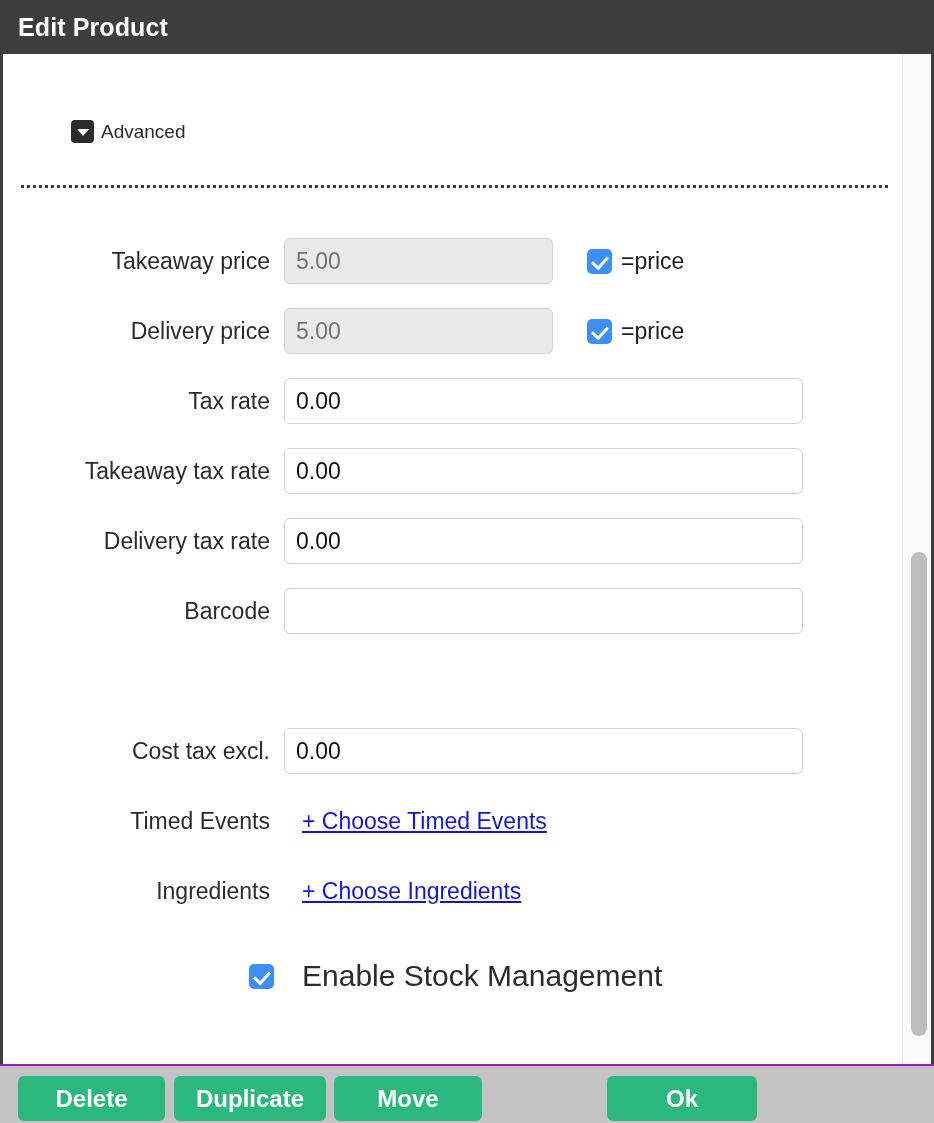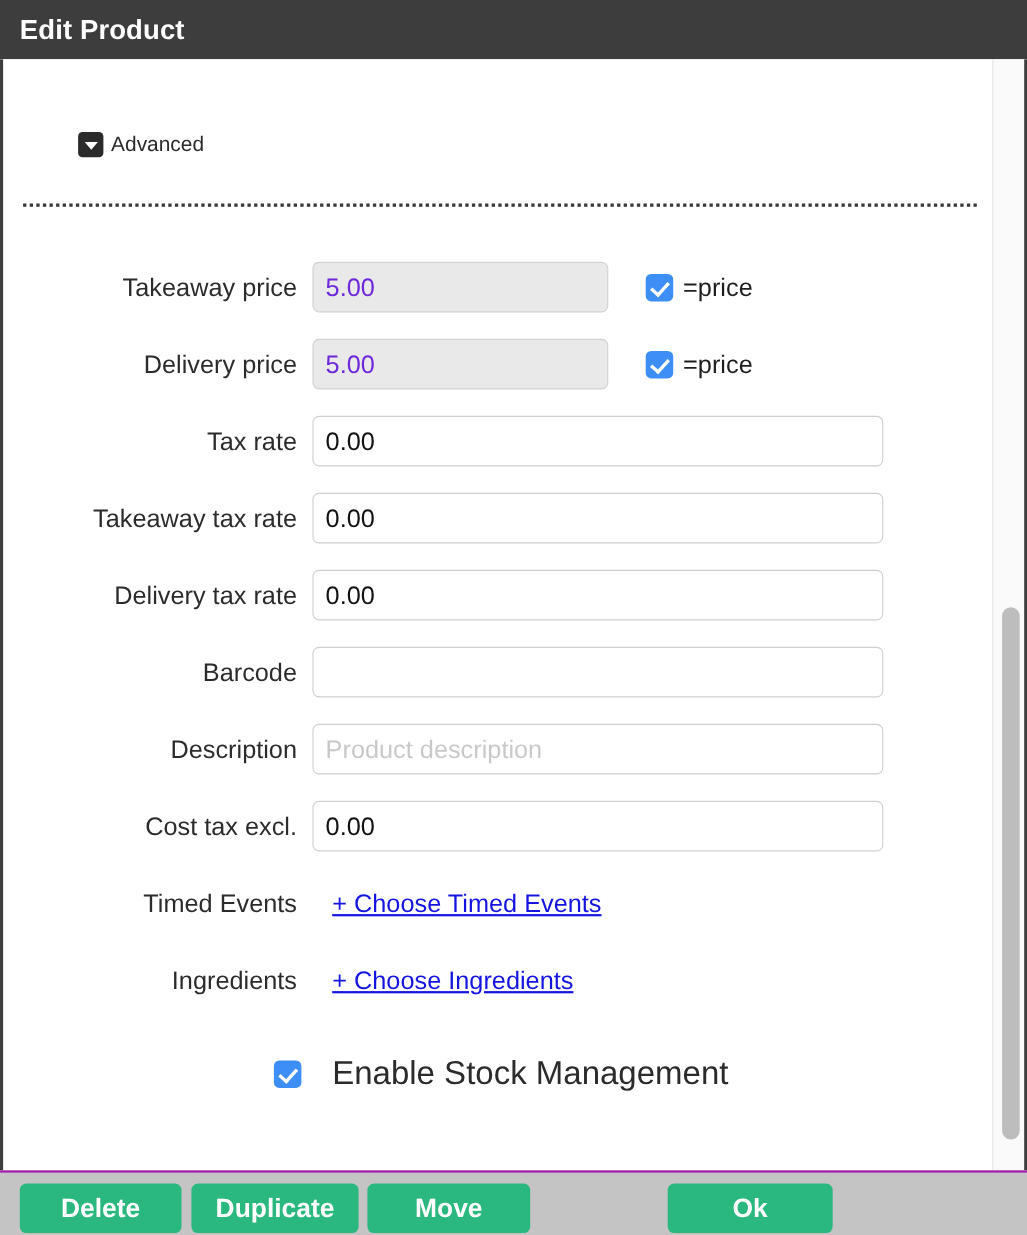--- a/index.html
+++ b/index.html
@@ -167,21 +167,21 @@
     font-size: 23px;
     color: #111111;
     padding: 0 11px;
     line-height: 44px;
     outline: none;
   }
   .field.wide { width: 519px; }
   .field.narrow { width: 269px; }
   .field.disabled {
     background: #e9e9e9;
-    color: #6d28d9;
+    color: #737373;
     border-color: #d2d2d2;
   }
   .field::placeholder { color: #c9c9c9; opacity: 1; }
 
   
   .checkbox {
     width: 25px;
     height: 25px;
     border-radius: 5px;
     background: #3e8ef7;
@@ -389,24 +389,20 @@
     <div class="form-row" style="top:463px;">
       <span class="row-label">Delivery tax rate</span>
       <input class="field wide" type="text" value="0.00" style="">
     </div>
 
     <div class="form-row" style="top:533px;">
       <span class="row-label">Barcode</span>
       <input class="field wide" type="text" value="" style="">
     </div>
 
-    <div class="form-row" style="top:603px;">
-      <span class="row-label">Description</span>
-      <input class="field wide" type="text" placeholder="Product description" style="">
-    </div>
 
     <div class="form-row" style="top:673px;">
       <span class="row-label">Cost tax excl.</span>
       <input class="field wide" type="text" value="0.00" style="">
     </div>
 
     <div class="form-row" style="top:743px;">
       <span class="row-label">Timed Events</span>
       <span class="link">+ Choose Timed Events</span>
     </div>

